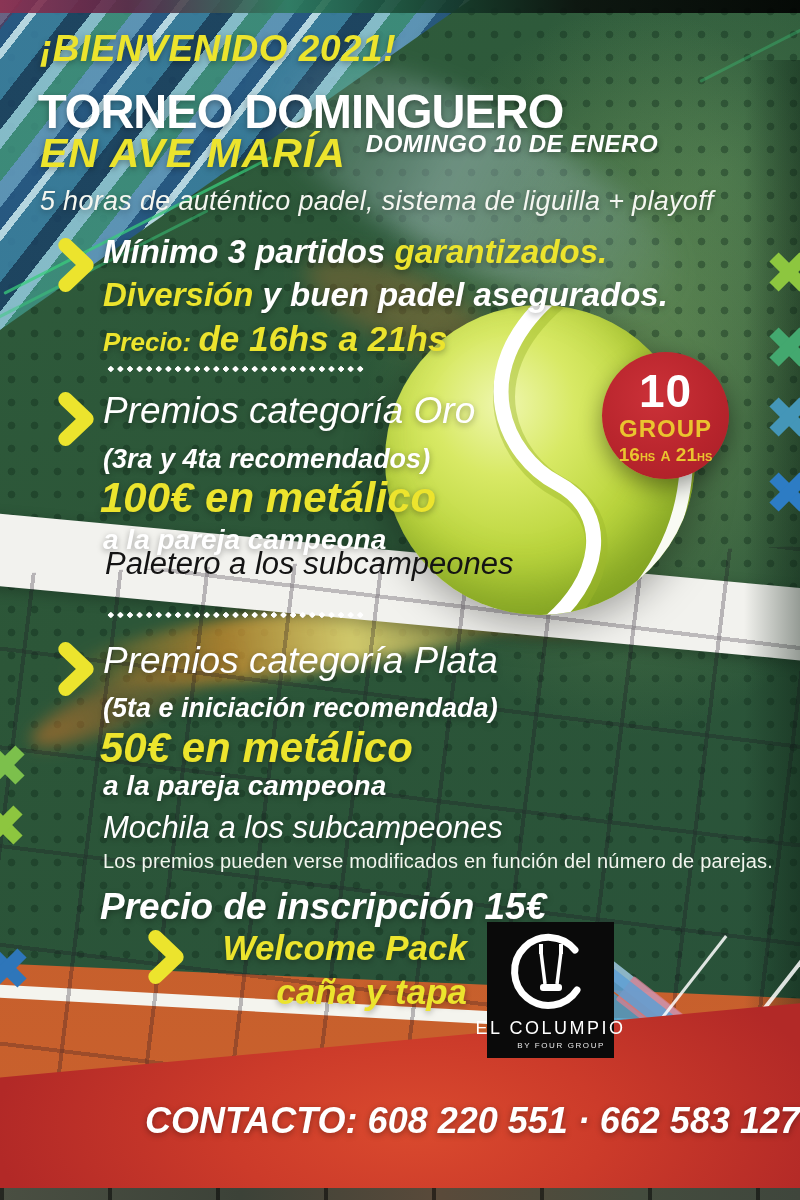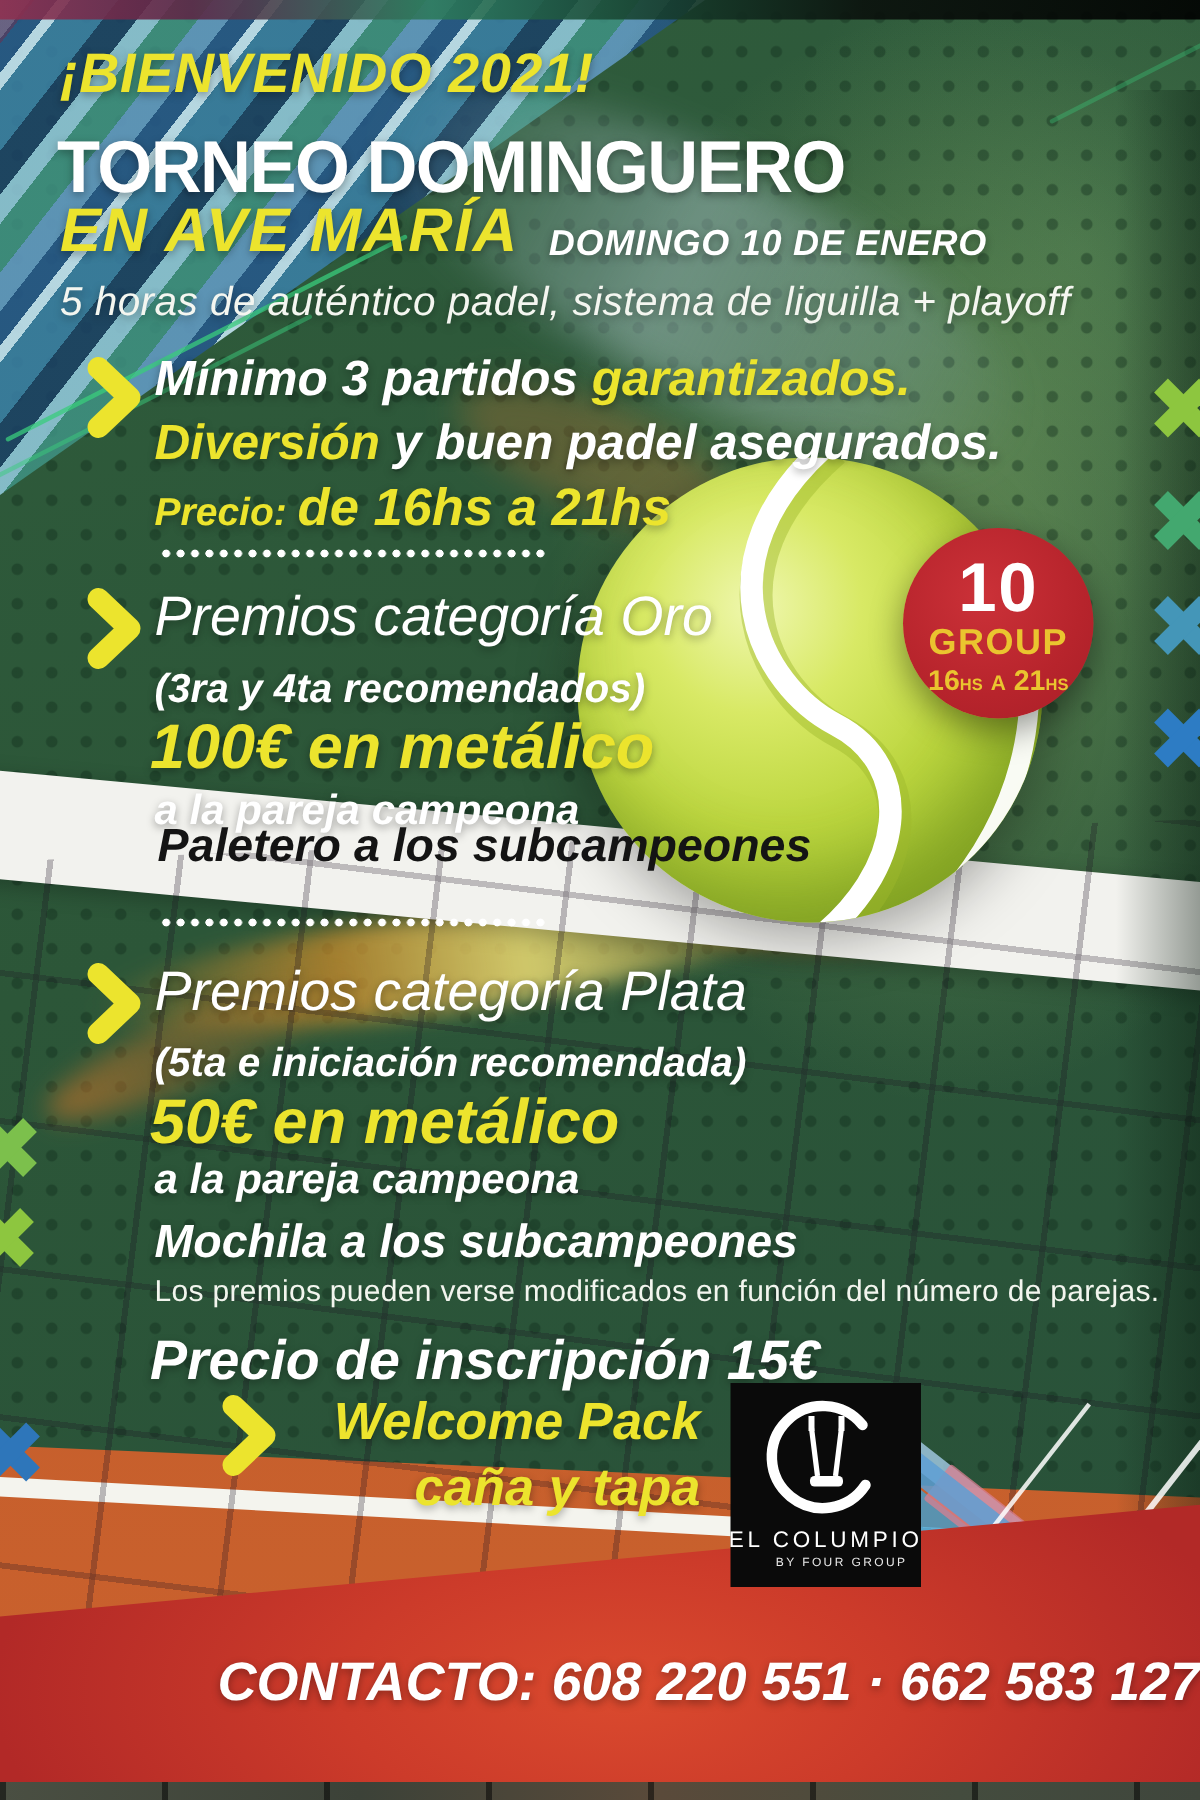--- a/index.html
+++ b/index.html
@@ -118,21 +118,21 @@
   .redge{left:744px;top:60px;width:56px;height:960px;
     background:linear-gradient(90deg,rgba(8,24,14,0),rgba(8,24,14,.4));}
 
   
   .it{font-style:italic;}
   .yellow{color:#ece42d;}
   .white{color:#ffffff;}
   .shadow{text-shadow:0 2px 6px rgba(0,0,0,.35);}
   .bienvenido{left:40px;top:28px;font-size:37px;font-weight:800;letter-spacing:.5px;}
   .torneo{left:38px;top:82px;font-size:47px;font-weight:800;color:#fff;letter-spacing:-1px;transform:scaleY(1.04);transform-origin:0 0;}
-  .venuerow{left:40px;top:130px;display:flex;align-items:flex-end;}
+  .venuerow{left:40px;top:130px;display:flex;align-items:flex-start;}
   .venue{font-size:41px;font-weight:800;letter-spacing:1px;}
   .date{font-size:24px;font-weight:800;color:#fff;margin-left:20px;letter-spacing:.5px;}
   .subtitle{left:40px;top:186px;font-size:27px;font-weight:400;color:#f4f6f0;letter-spacing:.3px;}
 
   .chev{width:40px;height:54px;}
   .chev polyline{fill:none;stroke:#ece42d;stroke-width:14;stroke-linecap:round;stroke-linejoin:round;}
   .chev1{left:56px;top:238px;}
   .chev2{left:56px;top:392px;}
   .chev3{left:56px;top:642px;}
   .chev4{left:146px;top:930px;}
@@ -147,42 +147,42 @@
   .dots{height:6px;width:258px;
     background-image:radial-gradient(circle,#fff 0 2.5px,transparent 2.8px);
     background-size:9.6px 6px;background-repeat:repeat-x;}
   .dots1{left:106px;top:366px;}
   .dots2{left:106px;top:612px;}
 
   .sectitle{font-size:37px;font-weight:400;text-align:right;}
   .secsub{font-size:27px;font-weight:800;}
   .prize{font-size:42px;font-weight:800;}
   .note{font-size:28px;font-weight:700;}
-  .runner{font-size:31px;font-weight:700;}
+  .runner{font-size:31px;font-weight:400;}
 
   .goldtitle{left:103px;top:390px;}
   .goldsub{left:103px;top:444px;}
   .goldprize{left:100px;top:474px;}
   .goldnote{left:103px;top:524px;}
   .goldrunner{left:105px;top:546px;color:#141414;}
 
   .silvtitle{left:103px;top:640px;}
   .silvsub{left:103px;top:693px;}
   .silvprize{left:100px;top:724px;text-align:right;}
   .silvnote{left:103px;top:770px;}
   .silvrunner{left:103px;top:810px;}
 
   .disclaimer{left:103px;top:850px;font-size:20px;font-weight:400;color:#f2f5ee;letter-spacing:.2px;}
   .price{left:100px;top:886px;font-size:37px;font-weight:800;}
   .welcome{left:187px;top:926px;width:280px;text-align:right;font-size:35px;font-weight:800;line-height:1.26;}
 
   
   .logo{left:487px;top:922px;width:127px;height:136px;background:#0a0a0a;
     display:flex;flex-direction:column;align-items:center;padding-top:10px;}
-  .logoname{color:#fff;font-size:15px;letter-spacing:2.5px;margin-top:4px;white-space:nowrap;}
+  .logoname{color:#fff;font-size:18px;letter-spacing:2.5px;margin-top:4px;white-space:nowrap;}
   .logotag{color:#e8e8e8;font-size:8px;letter-spacing:1.6px;align-self:flex-end;margin-right:9px;margin-top:2px;white-space:nowrap;}
 
   
   .contact{left:0;top:1100px;width:800px;text-align:right;
     font-size:36px;font-weight:800;color:#fff;letter-spacing:0;}
 </style>
 </head>
 <body>
 
 <div id="poster">

